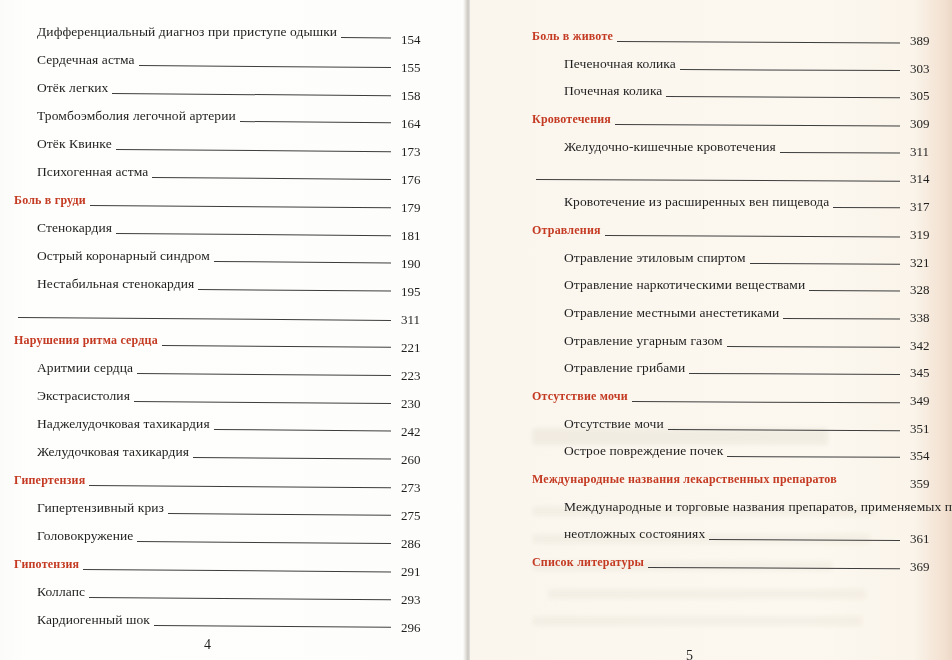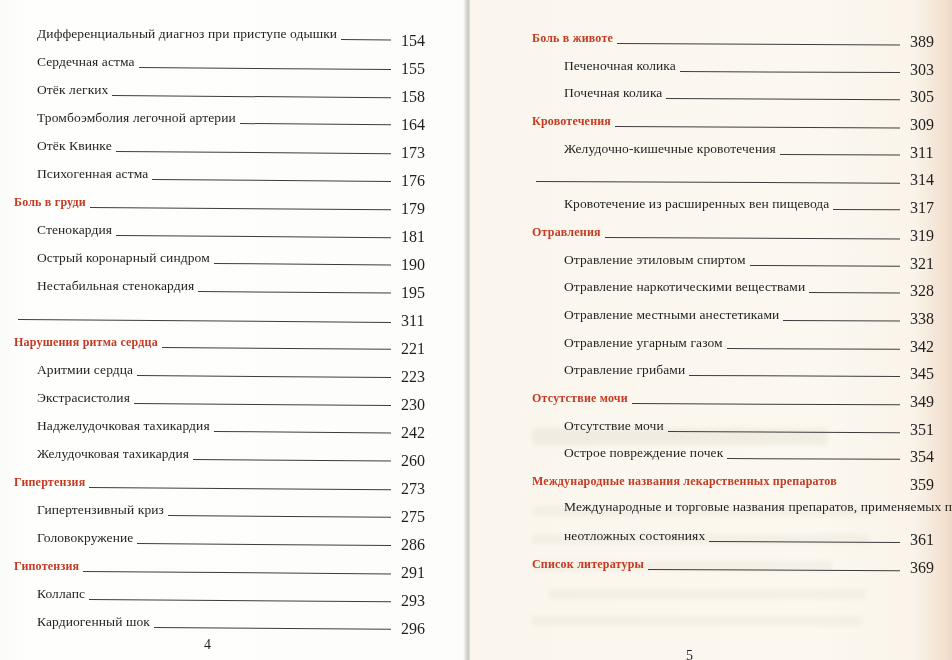--- a/index.html
+++ b/index.html
@@ -43,21 +43,21 @@
     border-bottom: 1px solid var(--rule);
     margin: 0 10px 0 4px;
     position: relative; top: 2px;
     transform: rotate(0.45deg); transform-origin: 0 100%;
   }
   .page-right .leader { transform: rotate(0.28deg); }
   .spacer { flex: 1 1 auto; }
 
   .pagenum {
     flex: none; width: 32px; text-align: left;
-    font-size: 16px; position: relative; top: 8px;
+    font-size: 13px; position: relative; top: 8px;
   }
   .page-right .pagenum { top: 5px; }
 
   .folio { position: absolute; font-size: 14px; z-index: 2; }
   .folio-left  { left: 204px; top: 637px; }
   .folio-right { left: 216px; top: 648px; }
 
   
   .ghost {
     position: absolute; z-index: 1; background: #8d7a56;

